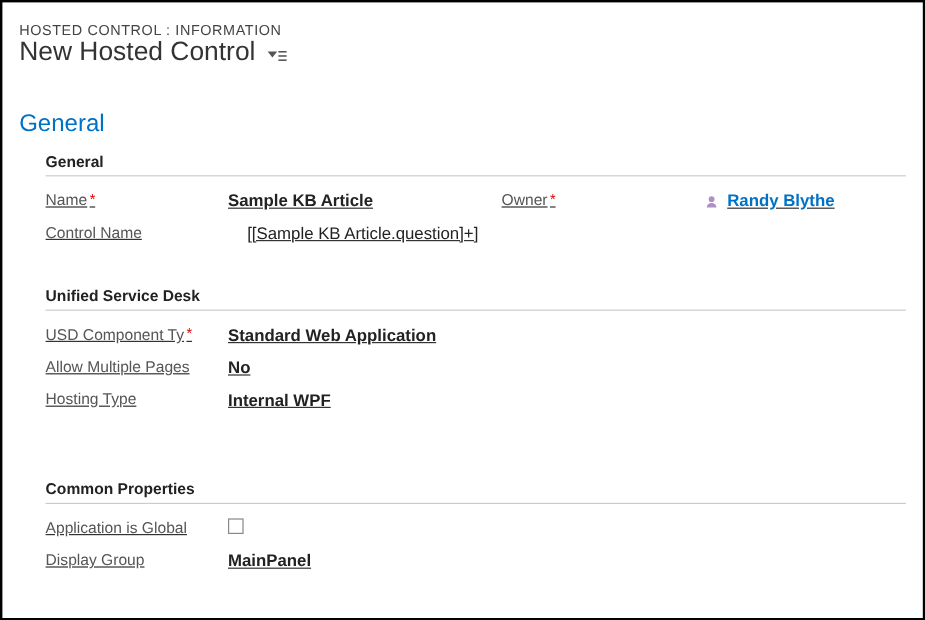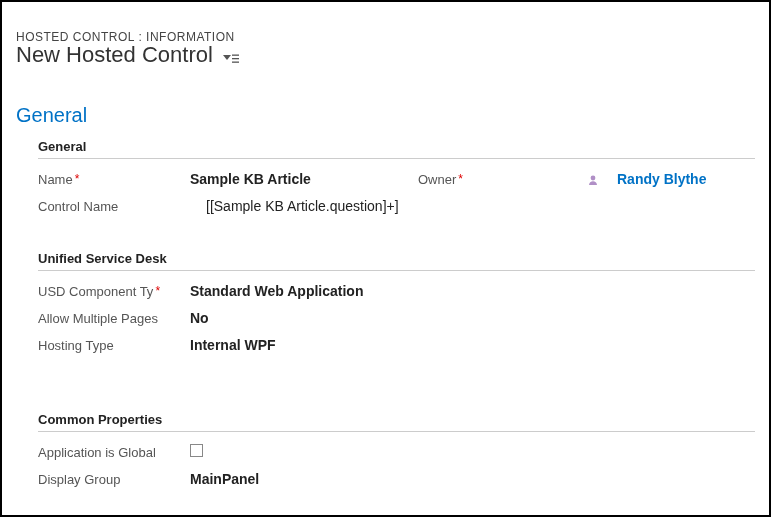--- a/index.html
+++ b/index.html
@@ -7,21 +7,21 @@
     margin: 0; padding: 0;
     font-family: "Segoe UI", Arial, sans-serif;
     font-size: 13px;
     color: #333;
     background: #fff;
   }
   .window {
     width: 771px;
     height: 517px;
     border: 2px solid #000;
-    padding: 24px 14px 0 14px;
+    padding: 12px 14px 0 14px;
     overflow: hidden;
   }
   .breadcrumb {
     font-size: 12px;
     letter-spacing: 0.5px;
     color: #444;
     margin-top: 4px;
   }
   .title-row {
     display: flex;
@@ -60,37 +60,37 @@
     margin-top: 10px;
   }
   .subsection-title.first { margin-top: 0; }
   .field-row {
     display: flex;
     margin-bottom: 6px;
     line-height: 1.5;
   }
   .field-row .left, .field-row .right {
     display: flex;
-    align-items: center;
+    text-decoration: underline;
   }
   .field-row .left { flex: 0 0 380px; }
   .field-row .right { flex: 1; }
   .field-label {
     flex: 0 0 152px;
     color: #555;
     font-size: 13px;
   }
   .right .field-label { flex: 0 0 168px; }
   .field-value {
     color: #222;
     font-size: 14px;
     font-weight: 600;
   }
   .req { color: #d00; margin-left: 2px; font-size: 12px; vertical-align: top;}
-  .owner-wrap { display: flex; align-items: center; gap: 17px; }
+  .owner-wrap { display: flex; align-items: center; gap: 6px; }
   .owner-link { color: #0072c6; font-weight: 600; cursor: pointer; }
   .person-icon {
     display: inline-flex;
     align-items: center;
     justify-content: center;
     width: 14px; height: 14px;
   }
   .checkbox {
     width: 13px; height: 13px;
     border: 1px solid #888;

